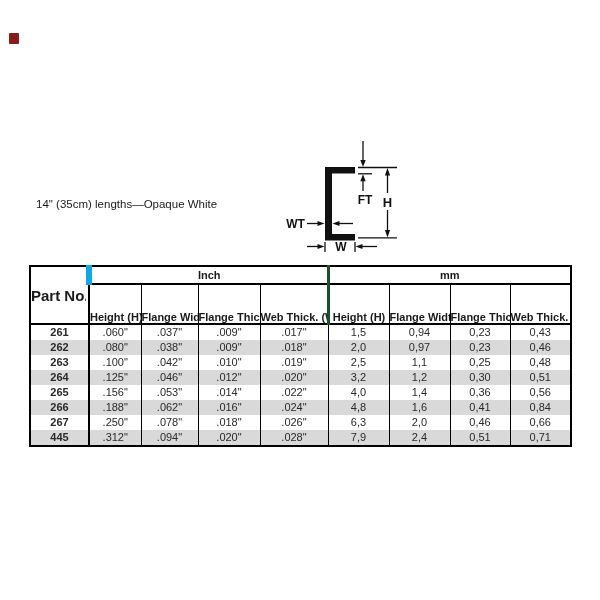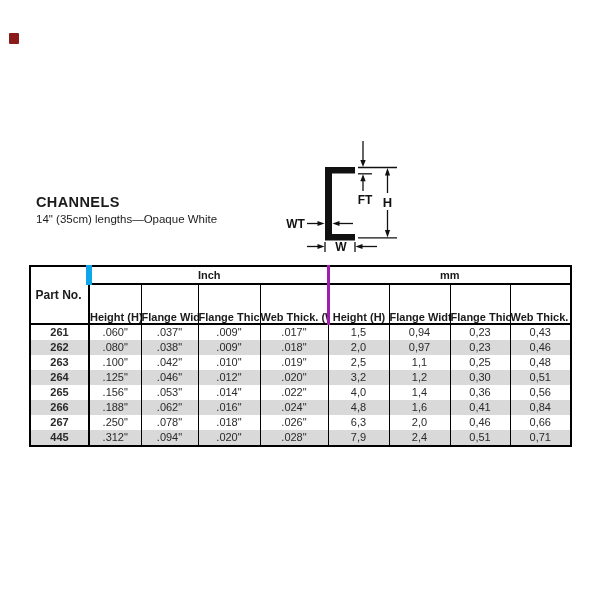--- a/index.html
+++ b/index.html
@@ -18,39 +18,38 @@
   .diagram{position:absolute;left:283px;top:138px;width:125px;height:125px;}
   .diagram text{font-family:"Liberation Sans",sans-serif;font-weight:bold;fill:#111;}
   
   table.spec{
     position:absolute;left:29px;top:265px;width:541px;
     border-collapse:collapse;table-layout:fixed;
     border:2px solid #000;font-size:11px;
   }
   table.spec th, table.spec td{padding:0;text-align:center;overflow:hidden;white-space:nowrap;}
   th.corner{border-right:2px solid #000;border-bottom:2px solid #000;
-    font-weight:bold;font-size:12px;vertical-align:middle;}
+    font-weight:bold;font-size:15px;vertical-align:middle;}
   th.sec{border-bottom:2px solid #000;border-left:6px solid #0ea5e9;
     font-weight:bold;font-size:11px;height:16px;vertical-align:middle;}
   th.sub{border-left:1px solid #000;border-bottom:2px solid #000;
     font-weight:bold;font-size:11px;line-height:12.5px;height:38px;
     vertical-align:bottom;padding-bottom:3px;white-space:pre-line;}
-  th.first-mm, td.first-mm{border-left:3px solid #a21caf;}
+  th.first-mm, td.first-mm{border-left:3px solid #14532d;}
   table.spec td{border-left:1px solid #000;height:15px;line-height:15px;
     font-size:11px;color:#2a2a2a;}
   td.part{font-weight:bold;color:#1b1b1b;border-right:2px solid #000;}
   tbody tr:nth-child(even){background:var(--stripe,#d9d9d9);}
 </style>
 </head>
 <body style="--stripe: #d9d9d9; --marker: #8b1b1b;">
 
 <div class="corner-marker"></div>
 
 <div class="title-block">
-  <h1>CHANNELS</h1>
   <p class="subtitle">14" (35cm) lengths—Opaque White</p>
 </div>
 
 <svg class="diagram" viewBox="0 0 125 125">
 
   <path d="M42,29 h30 v6.5 h-23 v60.5 h23 v6.5 h-30 Z" fill="#111"></path>
   <g stroke="#111" stroke-width="1.3">
 
     <line x1="75" y1="29.5" x2="114" y2="29.5"></line>
     <line x1="75" y1="35.8" x2="89" y2="35.8"></line>

